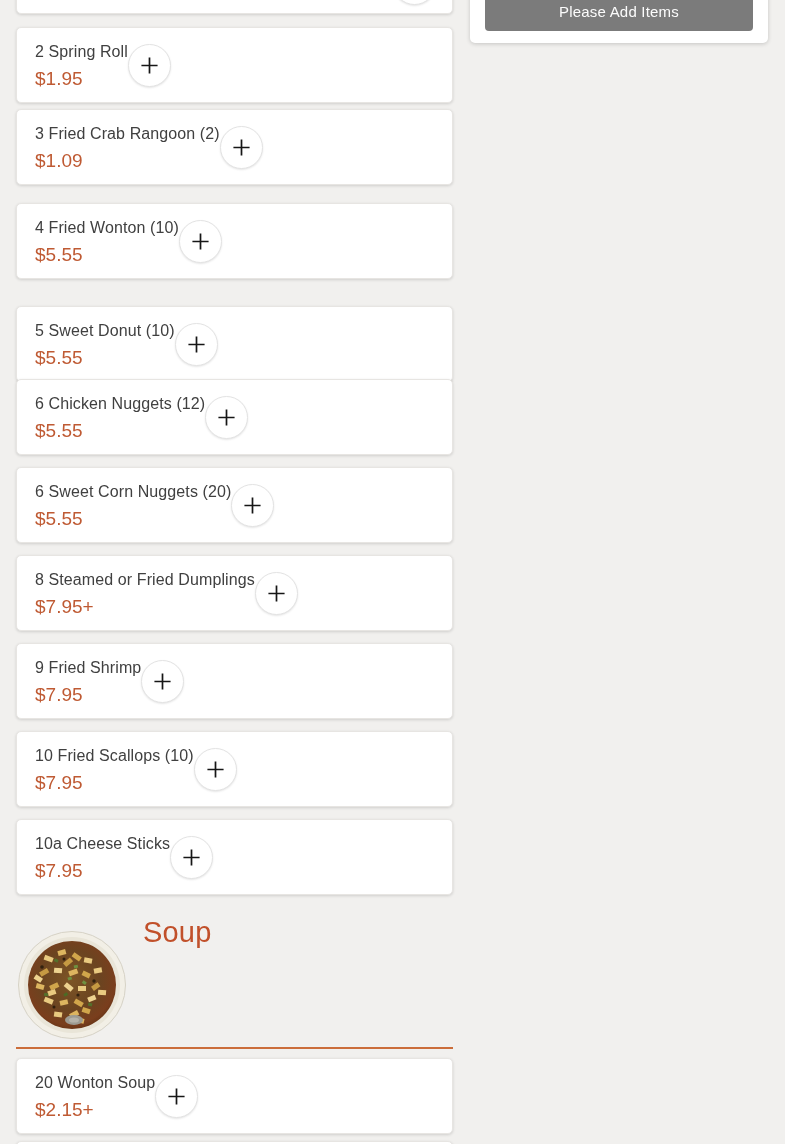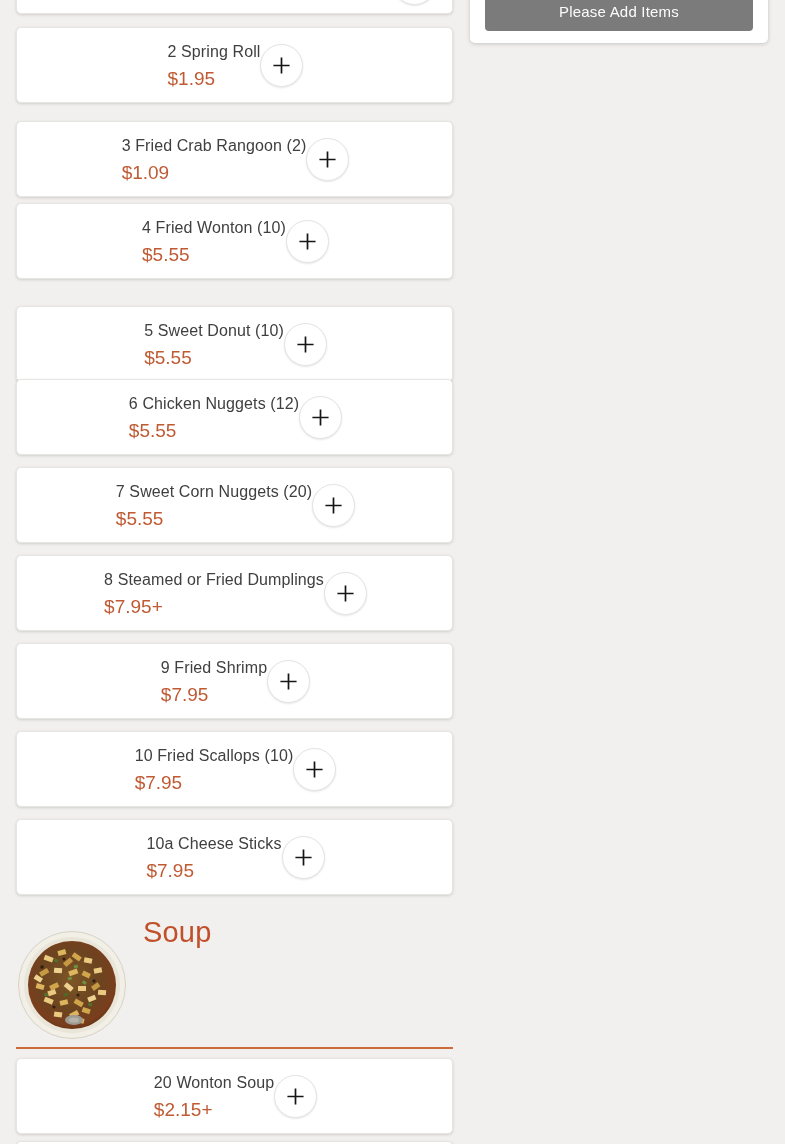--- a/index.html
+++ b/index.html
@@ -15,21 +15,21 @@
     position: absolute;
     left: 16px;
     width: 437px;
     height: 76px;
     background: #ffffff;
     border: 1px solid #e7e5e2;
     border-radius: 5px;
     box-shadow: 0 1px 3px rgba(0,0,0,0.14);
     display: flex;
     align-items: center;
-    justify-content: center;
+    justify-content: flex-start;
     padding: 0 16px 0 18px;
   }
   .item-info { display: flex; flex-direction: column; justify-content: center; }
   .item-name {
     font-size: 16px;
     color: #404040;
     line-height: 20px;
     margin-bottom: 8px;
     letter-spacing: 0.1px;
   }
@@ -113,21 +113,21 @@
   </div>
   <button class="add-btn">
     <span>
       <svg viewBox="0 0 20 20" width="19" height="19">
           <path d="M10 1.5V18.5M1.5 10H18.5" stroke="#161616" stroke-width="1.8" fill="none"></path>
         </svg>
     </span>
   </button>
 </div>
 
-<div class="item-card" style="top:121px">
+<div class="item-card" style="top:109px">
   <div class="item-info">
     <div class="item-name">3 Fried Crab Rangoon (2)</div>
     <div class="item-price">$1.09</div>
   </div>
   <button class="add-btn">
     <span>
       <svg viewBox="0 0 20 20" width="19" height="19">
           <path d="M10 1.5V18.5M1.5 10H18.5" stroke="#161616" stroke-width="1.8" fill="none"></path>
         </svg>
     </span>
@@ -171,21 +171,21 @@
     <span>
       <svg viewBox="0 0 20 20" width="19" height="19">
           <path d="M10 1.5V18.5M1.5 10H18.5" stroke="#161616" stroke-width="1.8" fill="none"></path>
         </svg>
     </span>
   </button>
 </div>
 
 <div class="item-card" style="top:467px">
   <div class="item-info">
-    <div class="item-name">7 Sweet Corn Nuggets (20)</div>
+    <div class="item-name">6 Sweet Corn Nuggets (20)</div>
     <div class="item-price">$5.55</div>
   </div>
   <button class="add-btn">
     <span>
       <svg viewBox="0 0 20 20" width="19" height="19">
           <path d="M10 1.5V18.5M1.5 10H18.5" stroke="#161616" stroke-width="1.8" fill="none"></path>
         </svg>
     </span>
   </button>
 </div>

